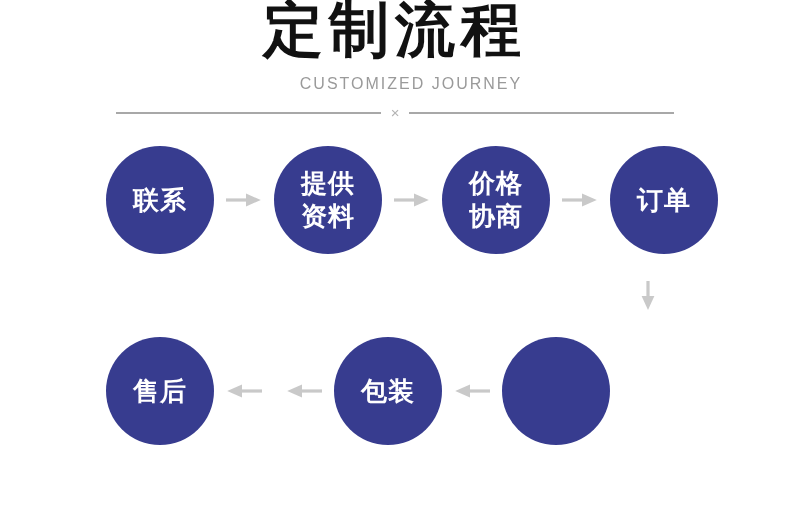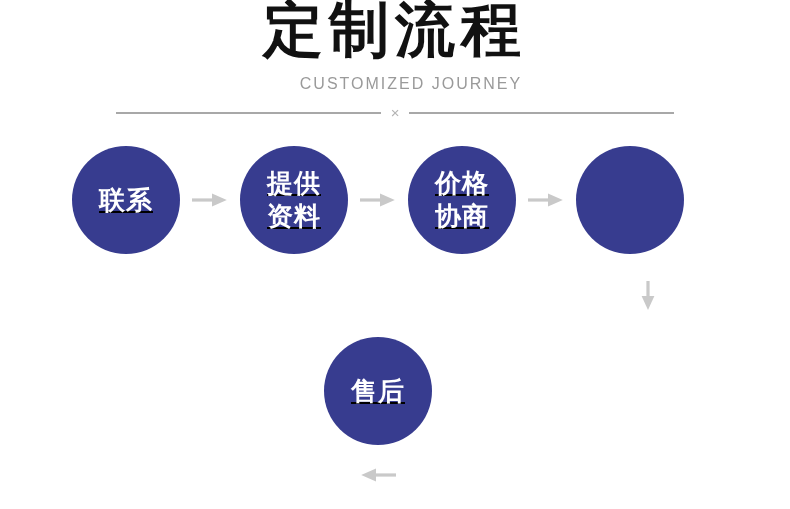--- a/index.html
+++ b/index.html
@@ -52,29 +52,28 @@
     background: #a8a8a8;
   }
   .divider .mark {
     padding: 0 10px;
     font-size: 15px;
     line-height: 18px;
     color: #b3b3b3;
   }
   .row {
     position: absolute;
-    left: 72px;
+    left: 106px;
     width: 612px;
     height: 108px;
     display: flex;
     align-items: center;
-    text-decoration: underline;
   }
   .row-top { top: 146px; }
-  .row-bottom { top: 337px; flex-direction: column; }
+  .row-bottom { top: 337px; }
   .circle {
     width: 108px;
     height: 108px;
     border-radius: 50%;
     background: #373c8f;
     color: #ffffff;
     display: flex;
     flex-direction: column;
     align-items: center;
     justify-content: center;
@@ -140,20 +139,21 @@
       <span>价格</span>
       <span>协商</span>
     </div>
     <div class="arrow-box">
       <svg class="arrow-svg" width="36" height="16" viewBox="0 0 36 16">
         <rect x="0" y="6.4" width="21" height="3.2" fill="#c9c9c9"></rect>
         <polygon points="20,1.6 34.8,8 20,14.4" fill="#c9c9c9"></polygon>
       </svg>
     </div>
     <div class="circle">
+      <span>订单</span>
     </div>
   </div>
 
   <div class="down-arrow-box">
     <svg class="arrow-svg" width="16" height="30" viewBox="0 0 16 30">
       <rect x="6.4" y="0" width="3.2" height="16" fill="#c9c9c9"></rect>
       <polygon points="1.6,15 14.4,15 8,29" fill="#c9c9c9"></polygon>
     </svg>
   </div>
 
@@ -167,20 +167,21 @@
         <polygon points="16,1.6 1.2,8 16,14.4" fill="#c9c9c9"></polygon>
       </svg>
     </div>
     <div class="arrow-box">
       <svg class="arrow-svg" width="36" height="16" viewBox="0 0 36 16">
         <rect x="15" y="6.4" width="21" height="3.2" fill="#c9c9c9"></rect>
         <polygon points="16,1.6 1.2,8 16,14.4" fill="#c9c9c9"></polygon>
       </svg>
     </div>
     <div class="circle">
+      <span>包装</span>
     </div>
     <div class="arrow-box">
       <svg class="arrow-svg" width="36" height="16" viewBox="0 0 36 16">
         <rect x="15" y="6.4" width="21" height="3.2" fill="#c9c9c9"></rect>
         <polygon points="16,1.6 1.2,8 16,14.4" fill="#c9c9c9"></polygon>
       </svg>
     </div>
     <div class="circle">
     </div>
   </div>

